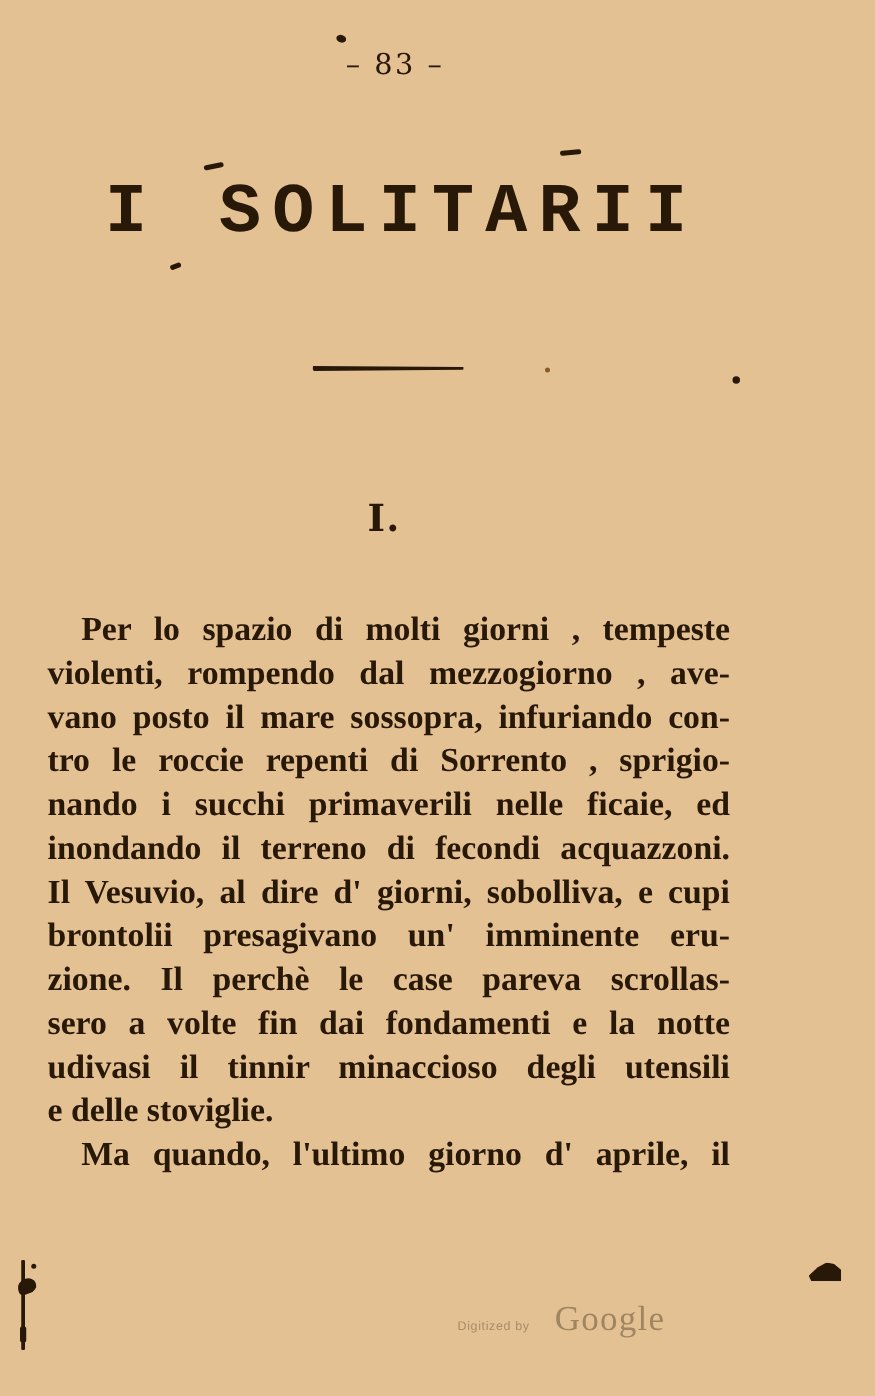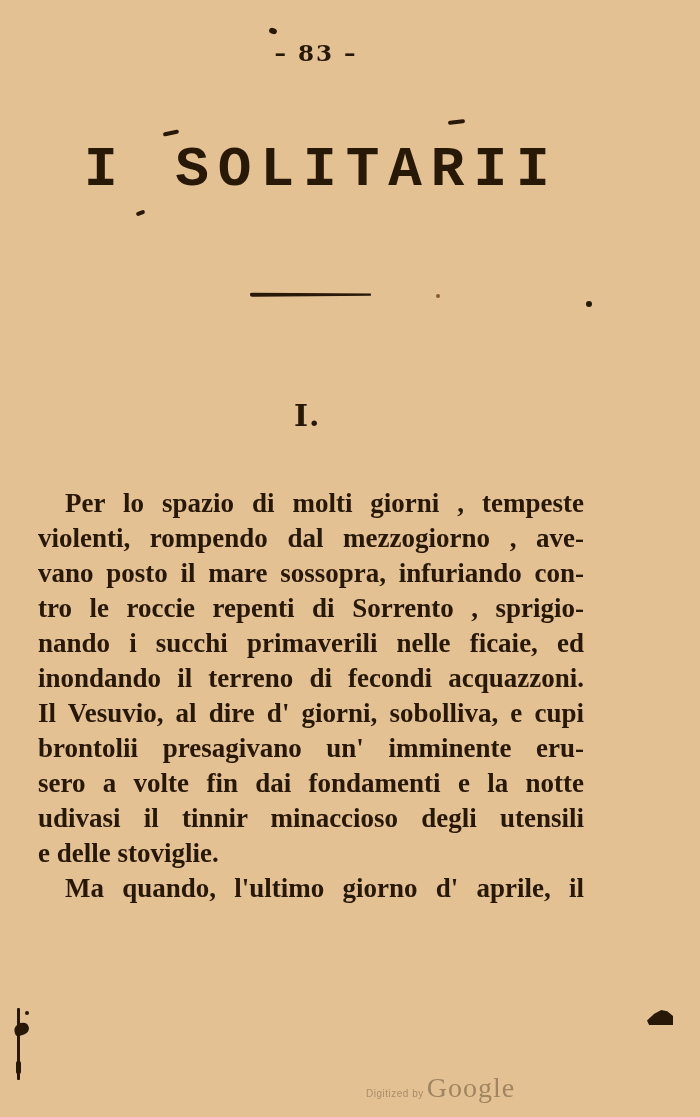--- a/index.html
+++ b/index.html
@@ -20,21 +20,21 @@
     width: 700px;
     height: 1117px;
     background: var(--paper);
   }
   
   .page-number {
     position: absolute;
     left: 251px; top: 39px; width: 130px;
     text-align: center;
     font-family: "DejaVu Serif", serif;
-    font-weight: bold;
+    font-weight: normal;
     font-size: 23px;
     letter-spacing: 2px;
     color: var(--ink);
   }
   .title {
     position: absolute;
     left: 84px; top: 142px;
     font-family: Liberation Mono, monospace;
     font-weight: bold;
     font-size: 56px;
@@ -80,24 +80,23 @@
     overflow: visible;
   }
   .body-text .line.indent { text-indent: 27px; }
   .body-text .line.short  { text-align-last: left; }
   
   .watermark {
     position: absolute;
     left: 366px; top: 1040px;
     display: flex;
     align-items: baseline;
-    gap: 3px;
+    gap: 20px;
     color: var(--wm);
     opacity: 0.85;
-    margin-top: 32px;
   }
   .wm-prefix {
     font-family: "Liberation Sans", sans-serif;
     font-size: 10px;
     letter-spacing: 0.5px;
     opacity: 0.8;
   }
   .wm-brand {
     font-family: Liberation Serif, serif;
     font-size: 28px;
@@ -142,20 +141,21 @@
 
   <div class="body-text" id="body-text">
       <div class="line indent">Per lo spazio di molti giorni , tempeste</div>
       <div class="line">violenti, rompendo dal mezzogiorno , ave-</div>
       <div class="line">vano posto il mare sossopra, infuriando con-</div>
       <div class="line">tro le roccie repenti di Sorrento , sprigio-</div>
       <div class="line">nando i succhi primaverili nelle ficaie, ed</div>
       <div class="line">inondando il terreno di fecondi acquazzoni.</div>
       <div class="line">Il Vesuvio, al dire d' giorni, sobolliva, e cupi</div>
       <div class="line">brontolii presagivano un' imminente eru-</div>
+      <div class="line">zione. Il perchè le case pareva scrollas-</div>
       <div class="line">sero a volte fin dai fondamenti e la notte</div>
       <div class="line">udivasi il tinnir minaccioso degli utensili</div>
       <div class="line short">e delle stoviglie.</div>
       <div class="line indent">Ma quando, l'ultimo giorno d' aprile, il</div>
     </div>
 
   <span class="ink binding-line"></span>
   <span class="ink binding-blob"></span>
   <span class="ink binding-dot"></span>
   <span class="ink binding-thick"></span>

